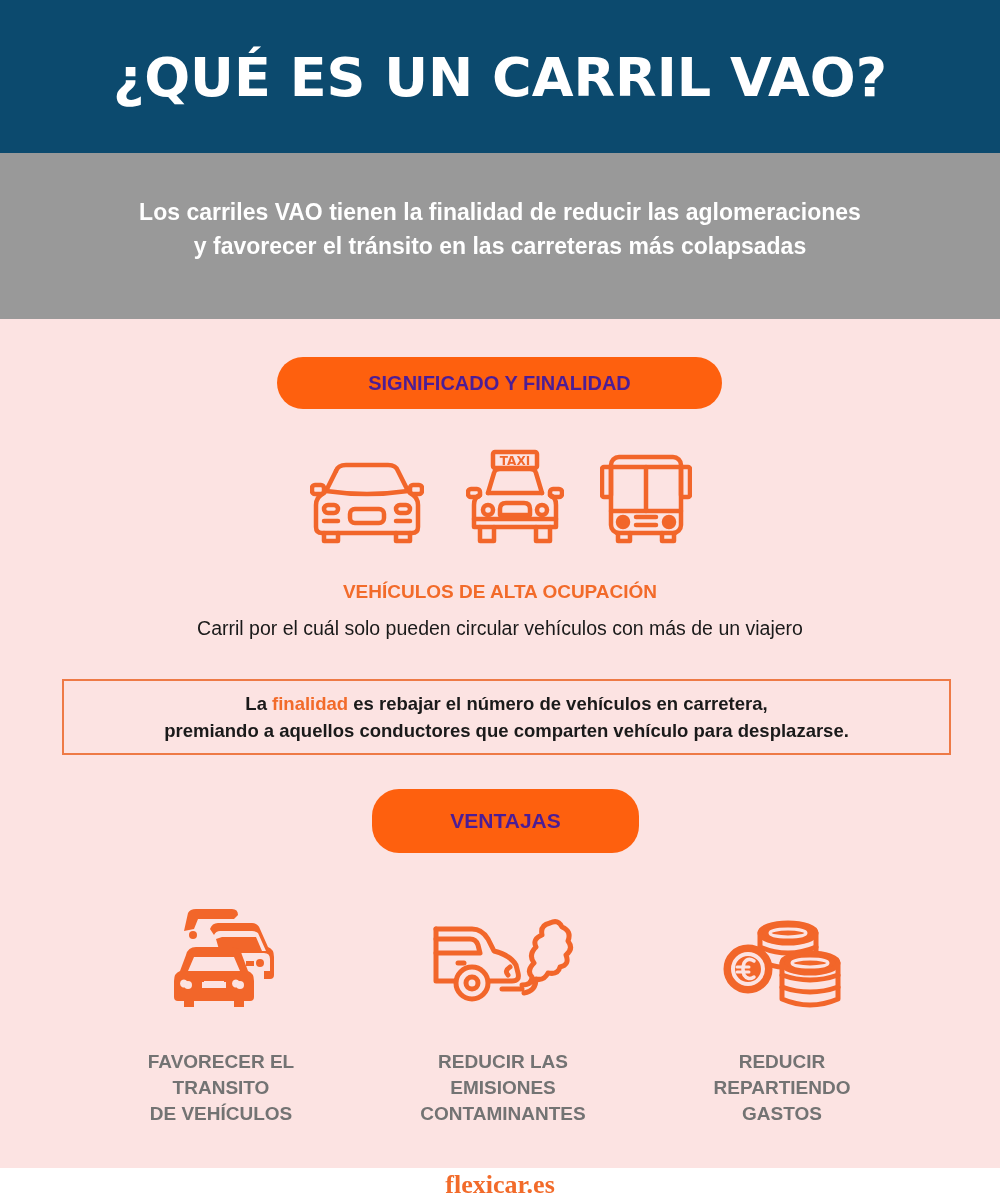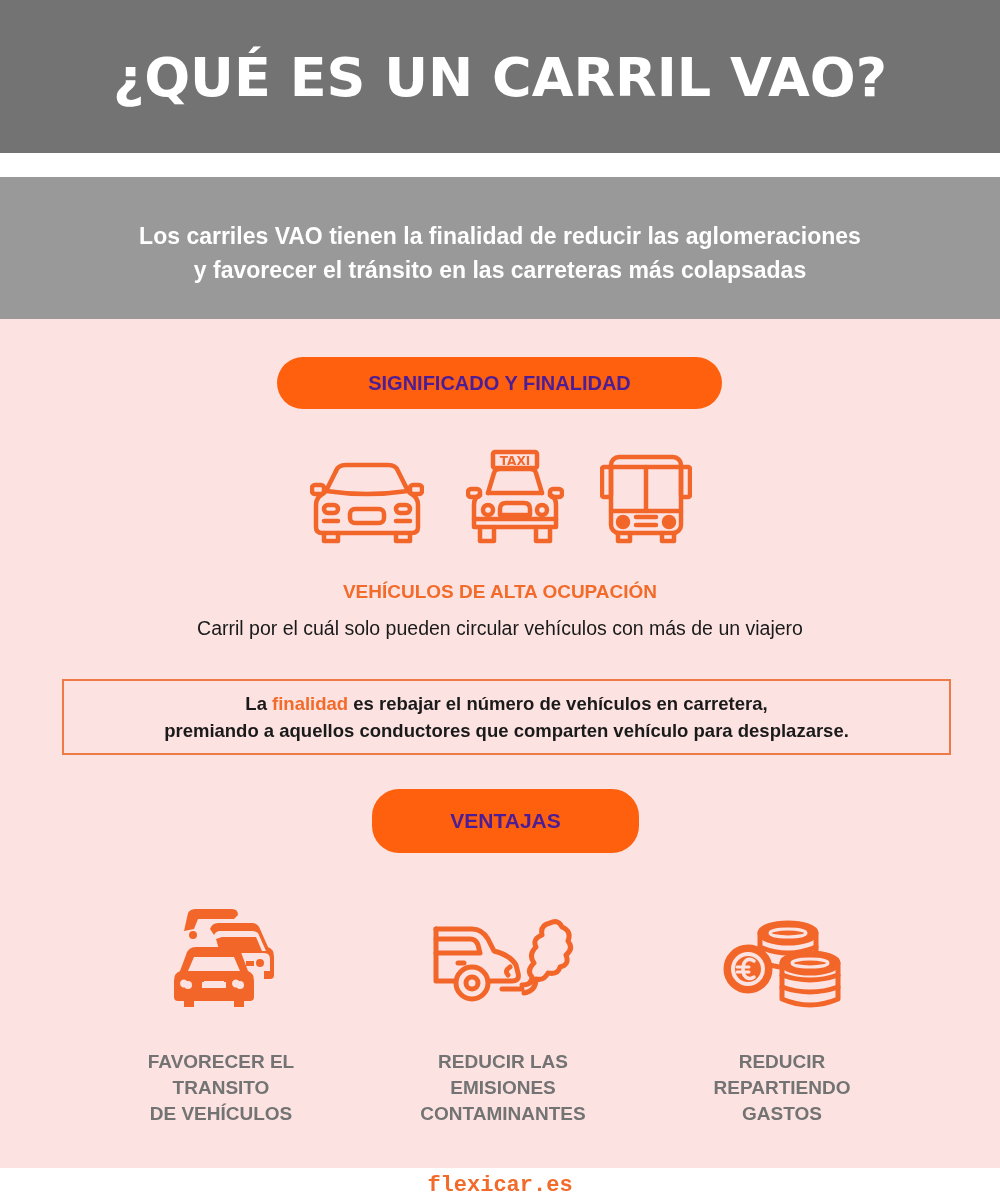--- a/index.html
+++ b/index.html
@@ -1,43 +1,43 @@
 <!DOCTYPE html>
 <html><head>
 <meta charset="utf-8">
 <style>
   * { margin: 0; padding: 0; box-sizing: border-box; }
   html, body { width: 1000px; height: 1202px; overflow: hidden; }
   body { font-family: "Liberation Sans", "DejaVu Sans", sans-serif; background: #ffffff; position: relative; }
 
-  .header { position: absolute; left: 0; top: 0; width: 1000px; height: 153px; background: #737373; display: flex; align-items: center; justify-content: center; }
+  .header { position: absolute; left: 0; top: 0; width: 1000px; height: 153px; background: #0c4a6e; display: flex; align-items: center; justify-content: center; }
   .header h1 { color: #ffffff; font-family: "DejaVu Sans", sans-serif; font-weight: bold; font-size: 54px; letter-spacing: 0px; margin-top: 2px; }
 
-  .subheader { position: absolute; left: 0; top: 153px; width: 1000px; height: 166px; background: #999999; display: flex; align-items: center; justify-content: center; text-align: center; margin-top: 24px; }
+  .subheader { position: absolute; left: 0; top: 153px; width: 1000px; height: 166px; background: #999999; display: flex; align-items: center; justify-content: center; text-align: center; }
   .subheader p { color: #ffffff; font-weight: bold; font-size: 23px; line-height: 34px; margin-top: -14px; }
 
   .main { position: absolute; left: 0; top: 319px; width: 1000px; height: 849px; background: #fce3e2; }
 
   .pill { position: absolute; background: #fe600e; color: #4c1d95; font-family: Liberation Sans, sans-serif; font-weight: bold; border-radius: 27px; display: flex; align-items: center; justify-content: center; }
   .pill-1 { left: 277px; top: 38px; width: 445px; height: 52px; font-size: 20px; }
   .pill-2 { left: 372px; top: 470px; width: 267px; height: 64px; font-size: 21px; }
 
   .icon { position: absolute; text-align: center; }
   .icon svg { display: block; }
 
   .vao-title { position: absolute; left: 0; top: 262px; width: 1000px; text-align: center; color: #f26b2a; font-weight: bold; font-size: 19px; }
   .vao-desc { position: absolute; left: 0; top: 298px; width: 1000px; text-align: center; color: #1a1a1a; font-weight: normal; font-size: 19.5px; }
 
   .purpose-box { position: absolute; left: 62px; top: 360px; width: 889px; height: 76px; border: 2px solid #ee7a46; display: flex; flex-direction: column; align-items: center; justify-content: center; text-align: center; color: #1a1a1a; font-weight: bold; font-size: 18.5px; line-height: 27px; }
   .purpose-box .hl { color: #f26b2a; }
 
   .benefit-label { position: absolute; top: 730px; width: 260px; text-align: center; color: #737373; font-weight: bold; font-size: 19px; line-height: 26px; }
 
   .footer { position: absolute; left: 0; top: 1168px; width: 1000px; height: 34px; background: #ffffff; display: flex; align-items: center; justify-content: center; }
-  .footer span { color: #f26b2a; font-weight: bold; font-size: 22px; font-family: Liberation Mono, monospace; }
+  .footer span { color: #f26b2a; font-weight: bold; font-size: 26px; font-family: Liberation Serif, serif; }
 </style>
 </head>
 <body>
 
 <div class="header">
   <h1>¿QUÉ ES UN CARRIL VAO?</h1>
 </div>
 
 <div class="subheader">
   <p>

